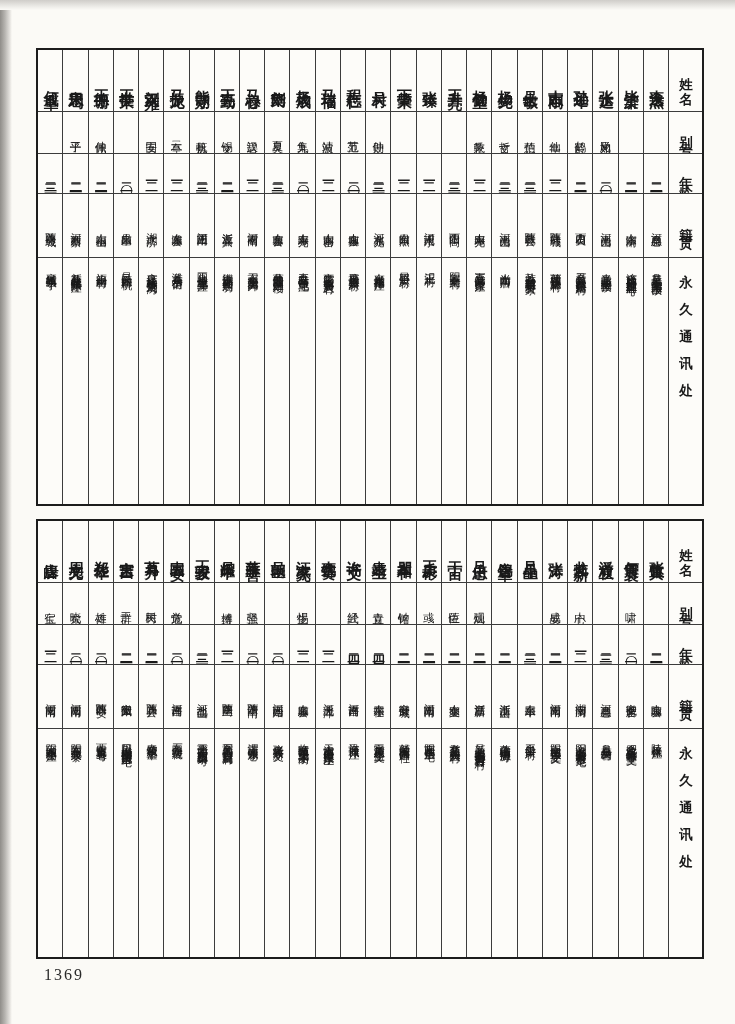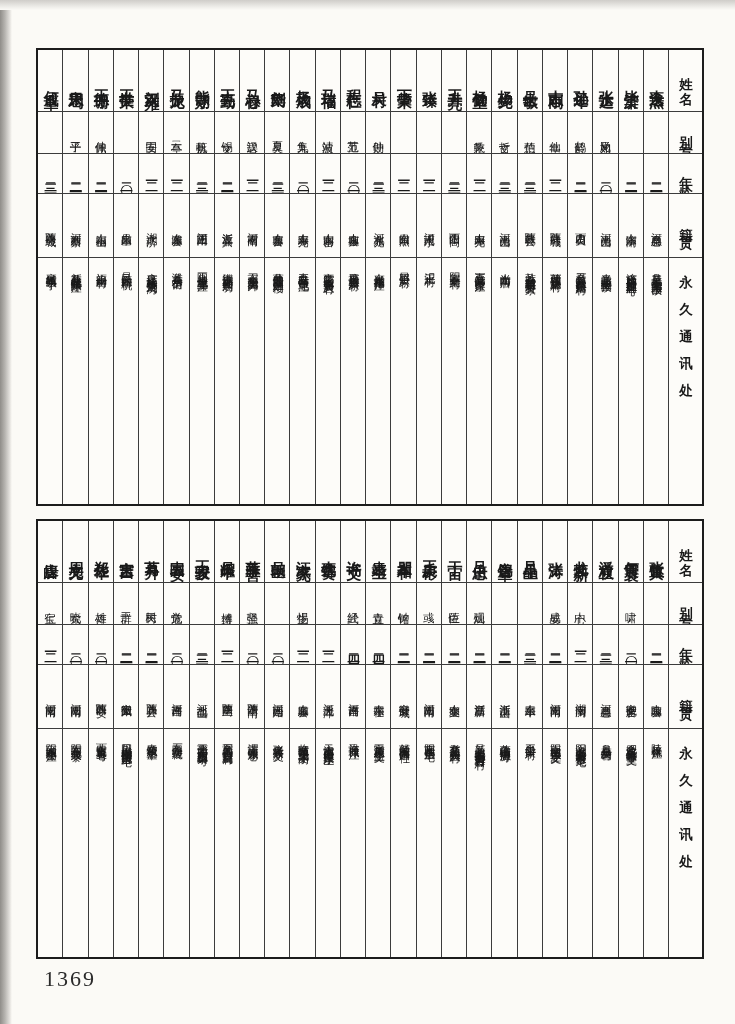--- a/index.html
+++ b/index.html
@@ -28,21 +28,21 @@
   .v{writing-mode:vertical-rl;text-orientation:upright;line-height:1.05;max-height:100%;}
   .t-name{font-size:15px;font-weight:700;letter-spacing:2px;}
   .t-alias{font-size:11.5px;letter-spacing:1px;}
   .t-age{font-size:12.5px;font-weight:700;letter-spacing:1px;}
   .t-origin{font-size:11px;letter-spacing:1px;line-height:1.2;}
   .t-addr{font-size:11px;letter-spacing:1px;line-height:1.25;}
   .hdr .cell{font-weight:700;}
   .h2{font-size:13.5px;letter-spacing:9px;font-weight:700;}
   .h-name{font-size:13.5px;letter-spacing:15px;font-weight:700;}
   .h-addr{font-size:13.5px;letter-spacing:27px;font-weight:700;}
-  .pagenum{position:absolute;left:44px;top:966px;font-size:22px;color:#2a2a2a;
+  .pagenum{position:absolute;left:44px;top:966px;font-size:16px;color:#2a2a2a;
     letter-spacing:2px;font-family:"Liberation Serif","DejaVu Serif",serif;}
 </style>
 </head>
 <body>
 
 <div class="page">
   <div class="edge-left"></div>
   <div class="edge-top"></div>
 
   <div class="half half-top">

